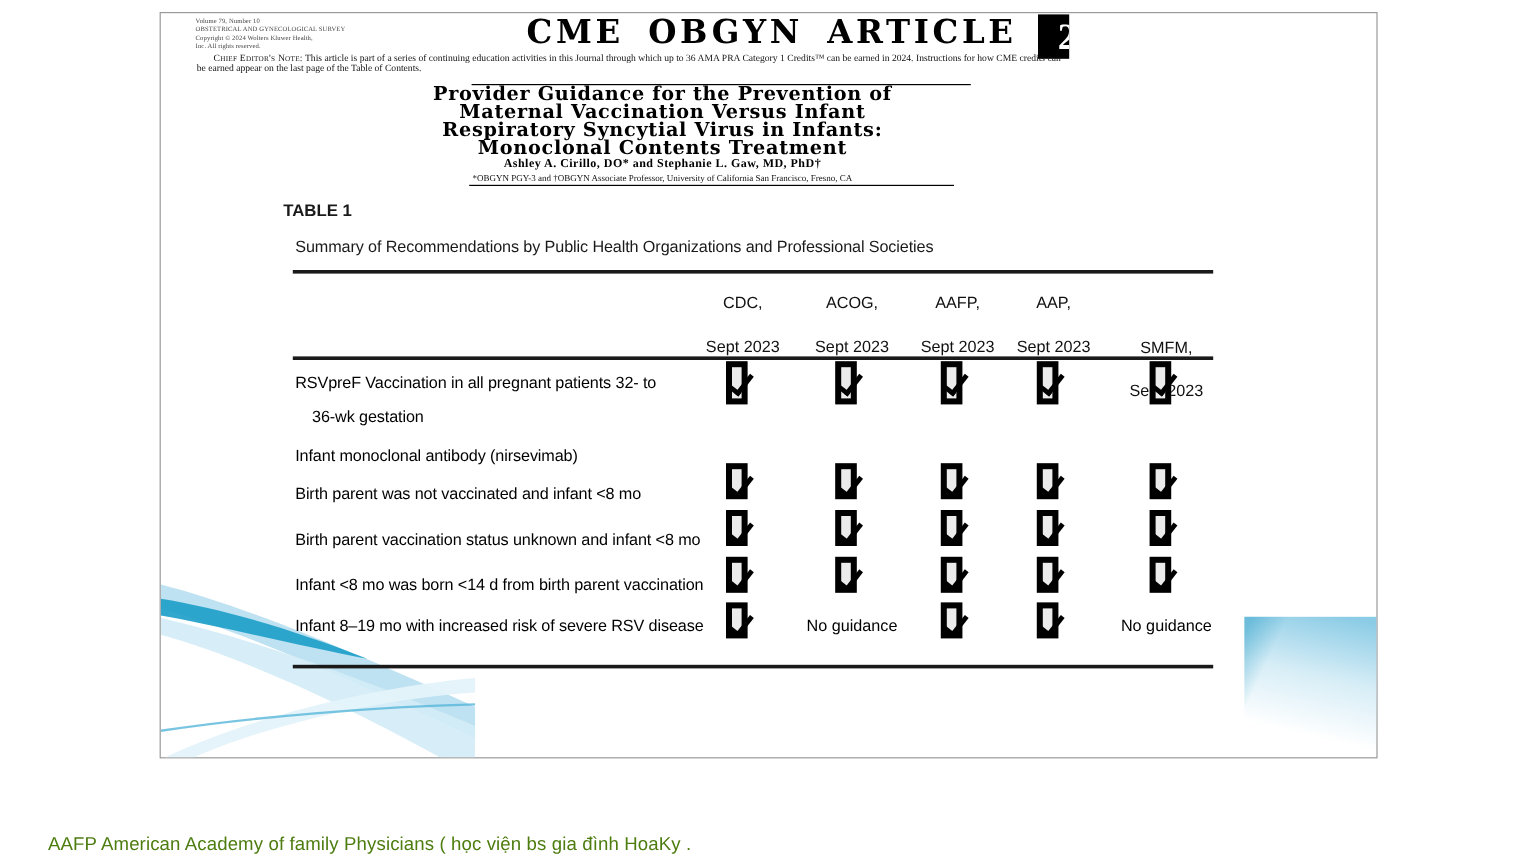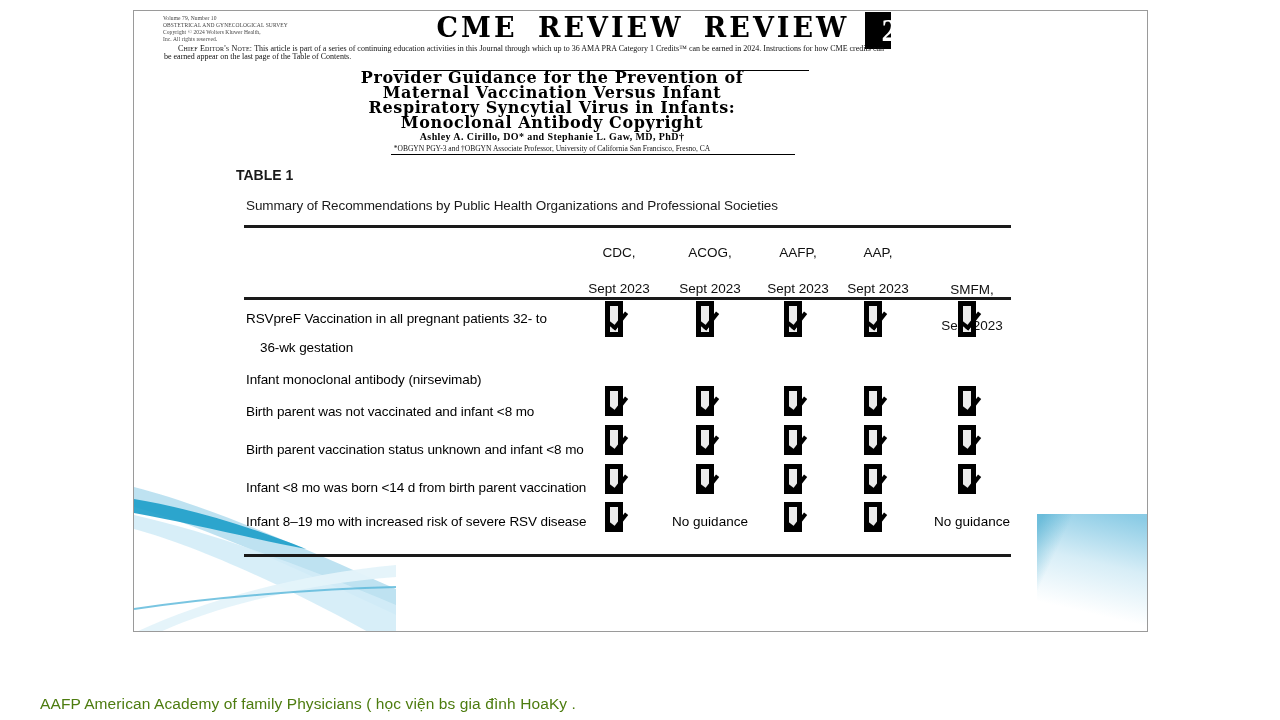--- a/index.html
+++ b/index.html
@@ -104,35 +104,35 @@
     <div class="wash-right"></div>
 
     <div class="doc-layer">
 
       <div class="masthead-small">
         <div>Volume 79, Number 10</div>
         <div>OBSTETRICAL AND GYNECOLOGICAL SURVEY</div>
         <div>Copyright © 2024 Wolters Kluwer Health,</div>
         <div>Inc. All rights reserved.</div>
       </div>
-      <div class="banner">CME REVIEW REVIEW</div>
+      <div class="banner">CME OBGYN ARTICLE</div>
       <div class="issue-box">
         <span>2</span>
       </div>
 
       <div class="editor-note">
         <span class="sc">Chief Editor's Note:</span><span> This article is part of a series of continuing education activities in this </span><span class="it">Journal</span><span> through which up to 36 </span><span class="it">AMA PRA Category 1 Credits™</span><span> can be earned in 2024. Instructions for how CME credits can be earned appear on the last page of the Table of Contents.</span>
       </div>
       <div class="note-rule"></div>
 
       <div class="title-block">
         <div class="title-line">Provider Guidance for the Prevention of</div>
         <div class="title-line">Maternal Vaccination Versus Infant</div>
         <div class="title-line">Respiratory Syncytial Virus in Infants:</div>
-        <div class="title-line">Monoclonal Antibody Copyright</div>
+        <div class="title-line">Monoclonal Contents Treatment</div>
       </div>
       <div class="authors">Ashley A. Cirillo, DO* and Stephanie L. Gaw, MD, PhD†</div>
       <div class="affiliation">*OBGYN PGY-3 and †OBGYN Associate Professor, University of California San Francisco, Fresno, CA</div>
       <div class="affil-rule"></div>
 
       <div class="table-label">TABLE 1</div>
       <div class="table-caption">Summary of Recommendations by Public Health Organizations and Professional Societies</div>
 
       <div class="rsv-table">
         <div class="rule rule-top"></div>

